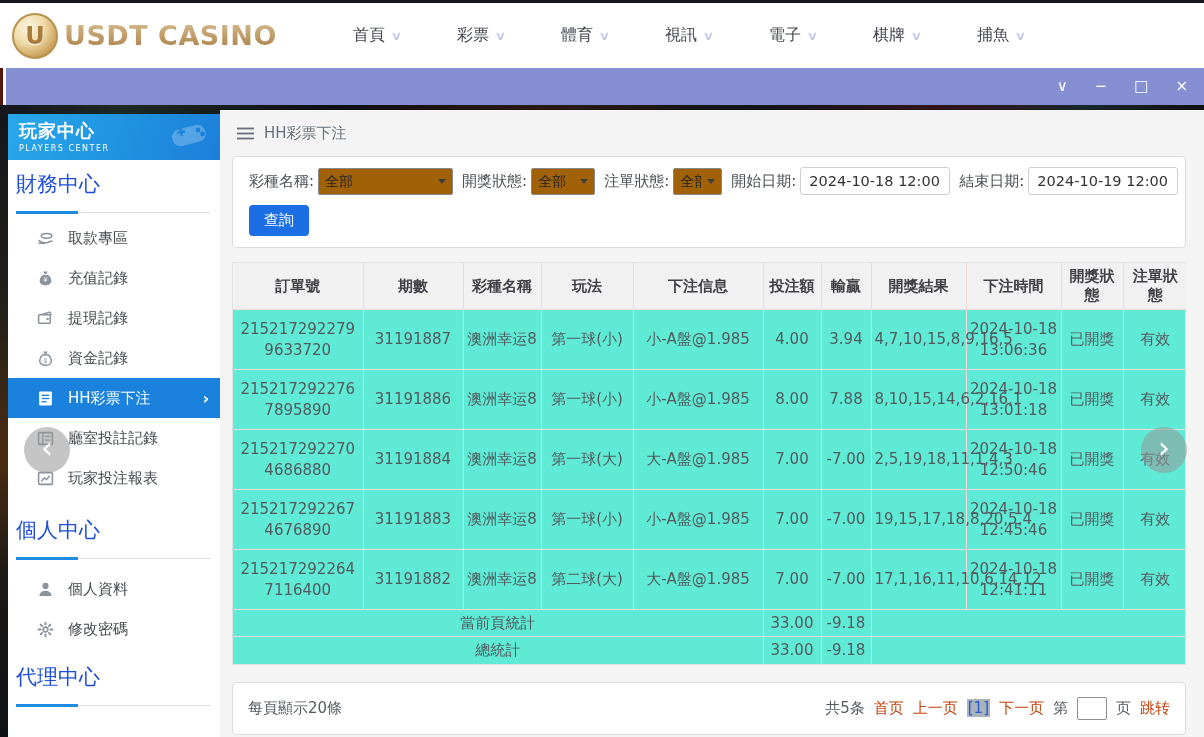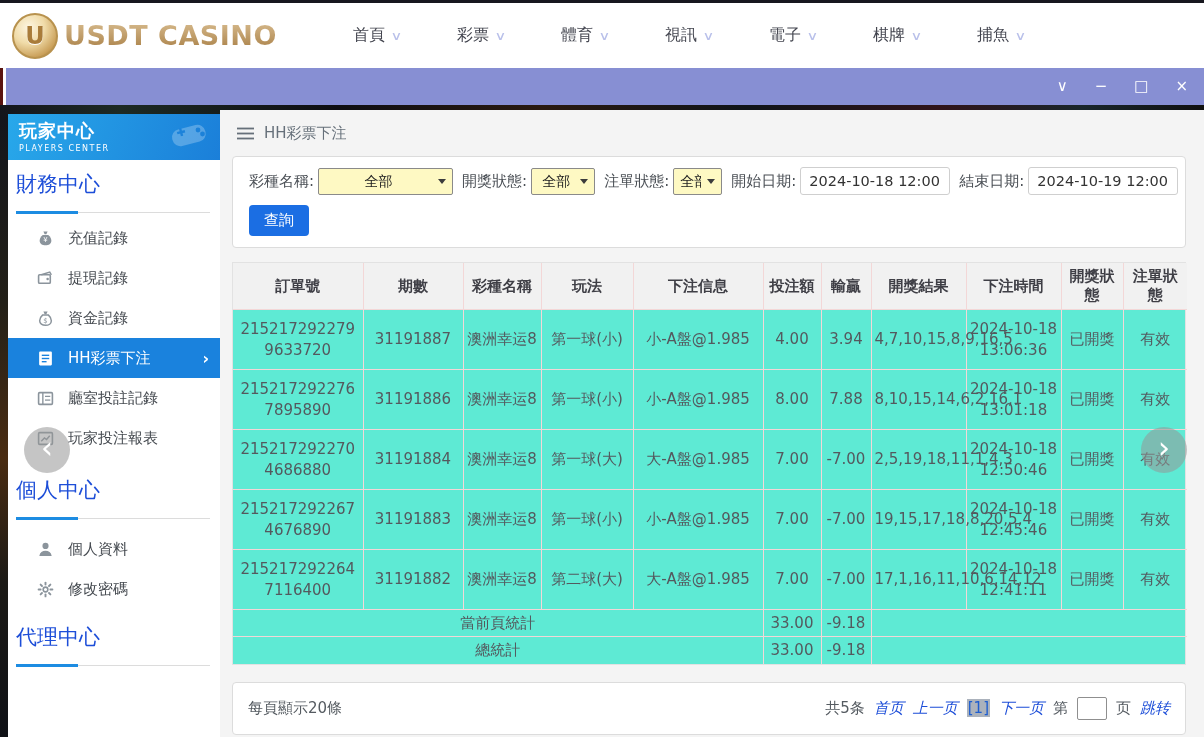--- a/index.html
+++ b/index.html
@@ -64,22 +64,22 @@
 
   .card { background:#fff; border:1px solid #dcdcdc; border-radius:4px; margin:0 18px 0 12px; }
   .filter-card { padding:10px 14px 11px 16px; }
   .filter-row { display:flex; align-items:center; flex-wrap:nowrap; }
   .f-label { color:#4a4f55; font-size:15px; margin-right:4px; white-space:nowrap; }
   .f-group { display:flex; align-items:center; margin-right:9px; }
   .sel-wrap { position:relative; display:inline-block; }
   .sel-wrap::after { content:""; position:absolute; right:7px; top:50%; margin-top:-2px;
     border-left:4px solid transparent; border-right:4px solid transparent; border-top:5px solid #3c3c3c; pointer-events:none; }
   select { appearance:none; -webkit-appearance:none; border:1px solid #8a8a8a; border-radius:2px;
-    background:#fef9c3; font-size:14px; color:#222; height:27px; padding:2px 20px 2px 6px;
-    font-family:"DejaVu Sans","Liberation Sans",sans-serif;text-align:center; }
+    background:#a16207; font-size:14px; color:#222; height:27px; padding:2px 20px 2px 6px;
+    font-family:"DejaVu Sans","Liberation Sans",sans-serif; }
   .sel-lottery { width:135px; } .sel-draw { width:64px; } .sel-order { width:49px; }
   .date-input { width:150px; height:28px; border:1px solid #cfcfcf; border-radius:3px;
     font-size:14.5px; color:#333; padding:2px 8px; font-family:"DejaVu Sans","Liberation Sans",sans-serif; }
   .search-btn { margin-top:10px; background:#1b6ee3; color:#fff; border:none; border-radius:4px;
     font-size:15px; padding:6px 15px; cursor:pointer; font-family:"DejaVu Sans","Liberation Sans",sans-serif; }
 
   
   .table-wrap { margin:14px 18px 0 12px; border:1px solid #e2e2e2; background:#5eead4; }
   table { border-collapse:collapse; width:100%; table-layout:fixed; }
   th, td { border:1px solid #f3d7d7; text-align:center; vertical-align:middle; }
@@ -91,21 +91,21 @@
   th:first-child, td:first-child { border-left:none; }
   th:last-child, td:last-child { border-right:none; }
   thead tr:first-child th { border-top:none; }
   tbody tr:last-child td { border-bottom:none; }
   .td-order { word-break:break-all; }
 
   
   .footer-card { margin-top:17px; height:53px; display:flex; align-items:center; justify-content:space-between; padding:0 15px; }
   .pagesize-text { color:#555b61; font-size:15px; }
   .pager { display:flex; align-items:center; gap:9px; font-size:15px; color:#555b61; }
-  .pg-link { color:#1d4ed8; cursor:pointer;font-style:italic; }
+  .pg-link { color:#c2410c; cursor:pointer; }
   .pg-current { color:#1e5ed0; background:#abb2bc; padding:0 1px; }
   .jump-input { width:30px; height:23px; border:1px solid #8f8f8f; border-radius:2px; font-size:14px; text-align:center; }
 
   svg { display:block; }
 </style>
 </head>
 <body>
 
 <div class="page">
 
@@ -169,20 +169,28 @@
         <rect x="4" y="6" width="34" height="17" rx="8" fill="#ffffff" opacity="0.45" transform="rotate(-14 21 15)"></rect>
         <circle cx="30" cy="9" r="2.4" fill="#1b7fd9"></circle>
           <circle cx="34.5" cy="13" r="2.4" fill="#1b7fd9"></circle>
         <rect x="9" y="10" width="8" height="2.4" fill="#1b7fd9" transform="rotate(-14 13 11)"></rect>
         <rect x="11.8" y="7.2" width="2.4" height="8" fill="#1b7fd9" transform="rotate(-14 13 11)"></rect>
       </svg>
     </div>
 
     <div class="sb-section-title">財務中心</div>
     <div class="sb-items">
+      <div class="sb-item">
+        <svg class="ic" viewBox="0 0 16 16">
+            <ellipse cx="9" cy="5.5" rx="5" ry="2.2" fill="none" stroke="currentColor" stroke-width="1.4"></ellipse>
+            <path d="M2 10c2 2 5 2.6 8 1.8l4-1.4" fill="none" stroke="currentColor" stroke-width="1.6" stroke-linecap="round"></path>
+            <path d="M2 12.5h5" stroke="currentColor" stroke-width="1.4" stroke-linecap="round"></path>
+          </svg>
+        <span>取款專區</span>
+      </div>
       <div class="sb-item">
         <svg class="ic" viewBox="0 0 16 16">
             <path d="M6 1.5h4l-1.2 2.6H7.2z" fill="currentColor"></path>
             <path d="M5.4 4.6h5.2c1.9 1.7 2.9 3.5 2.9 5.4 0 2.7-2.5 4.4-5.5 4.4s-5.5-1.7-5.5-4.4c0-1.9 1-3.7 2.9-5.4z" fill="currentColor"></path>
             <text x="8" y="11.6" font-size="6.5" fill="#fff" text-anchor="middle">¥</text>
           </svg>
         <span>充值記錄</span>
       </div>
       <div class="sb-item">
         <svg class="ic" viewBox="0 0 16 16">

